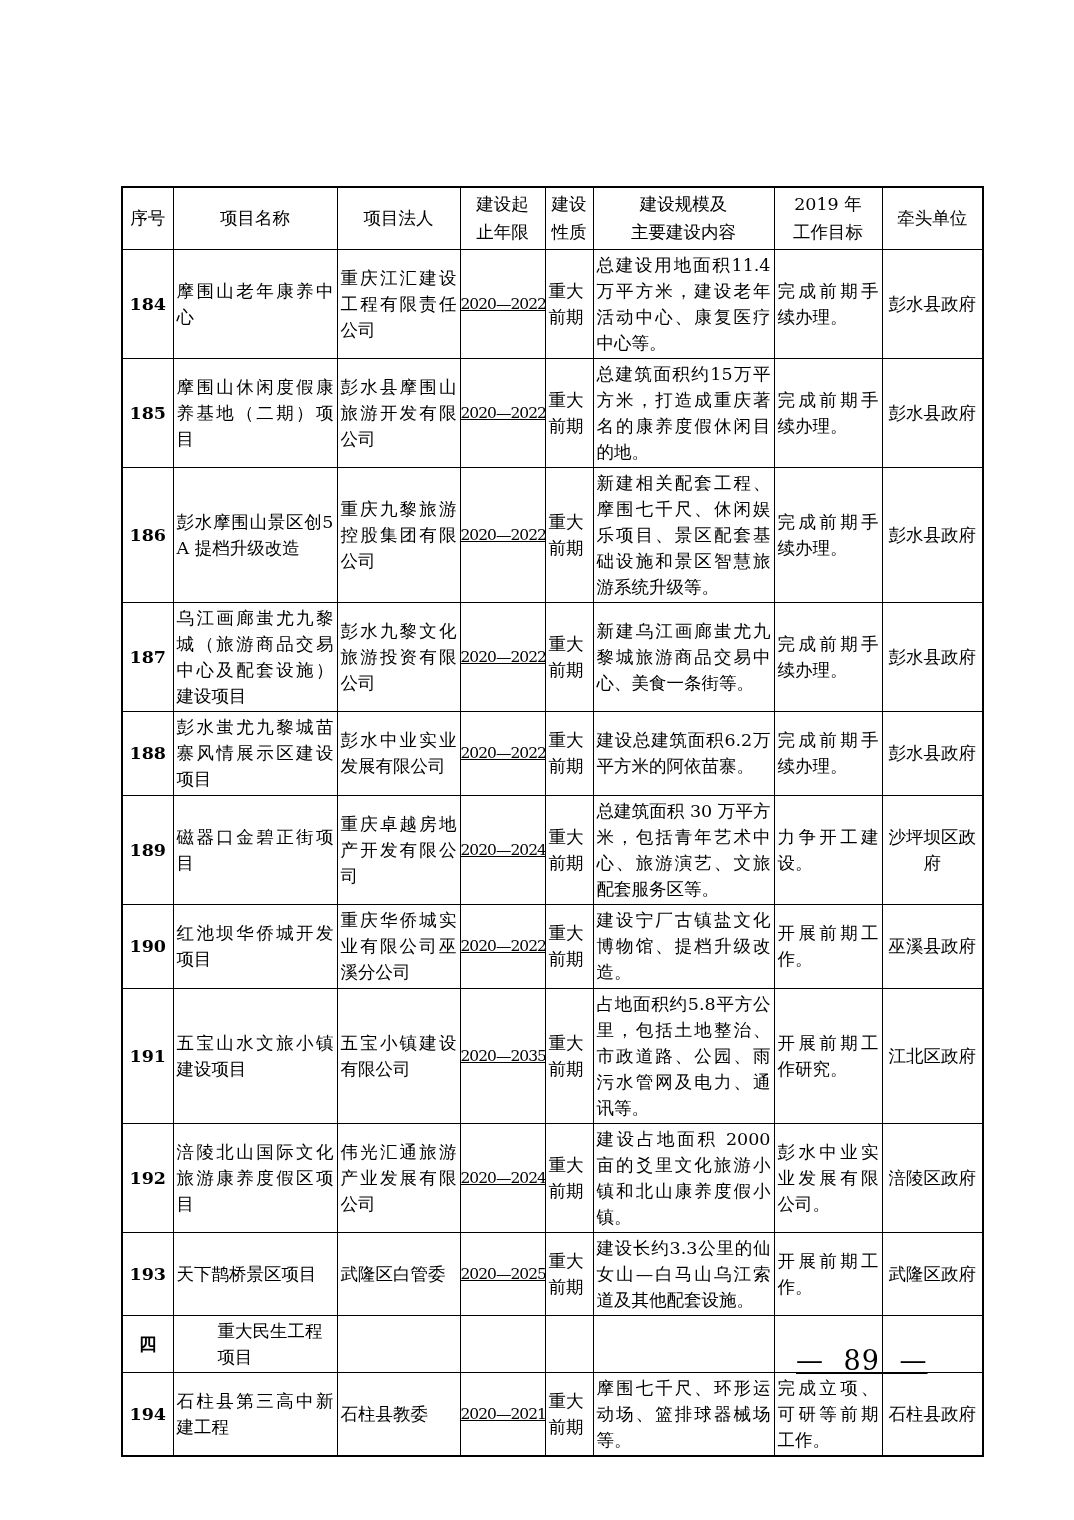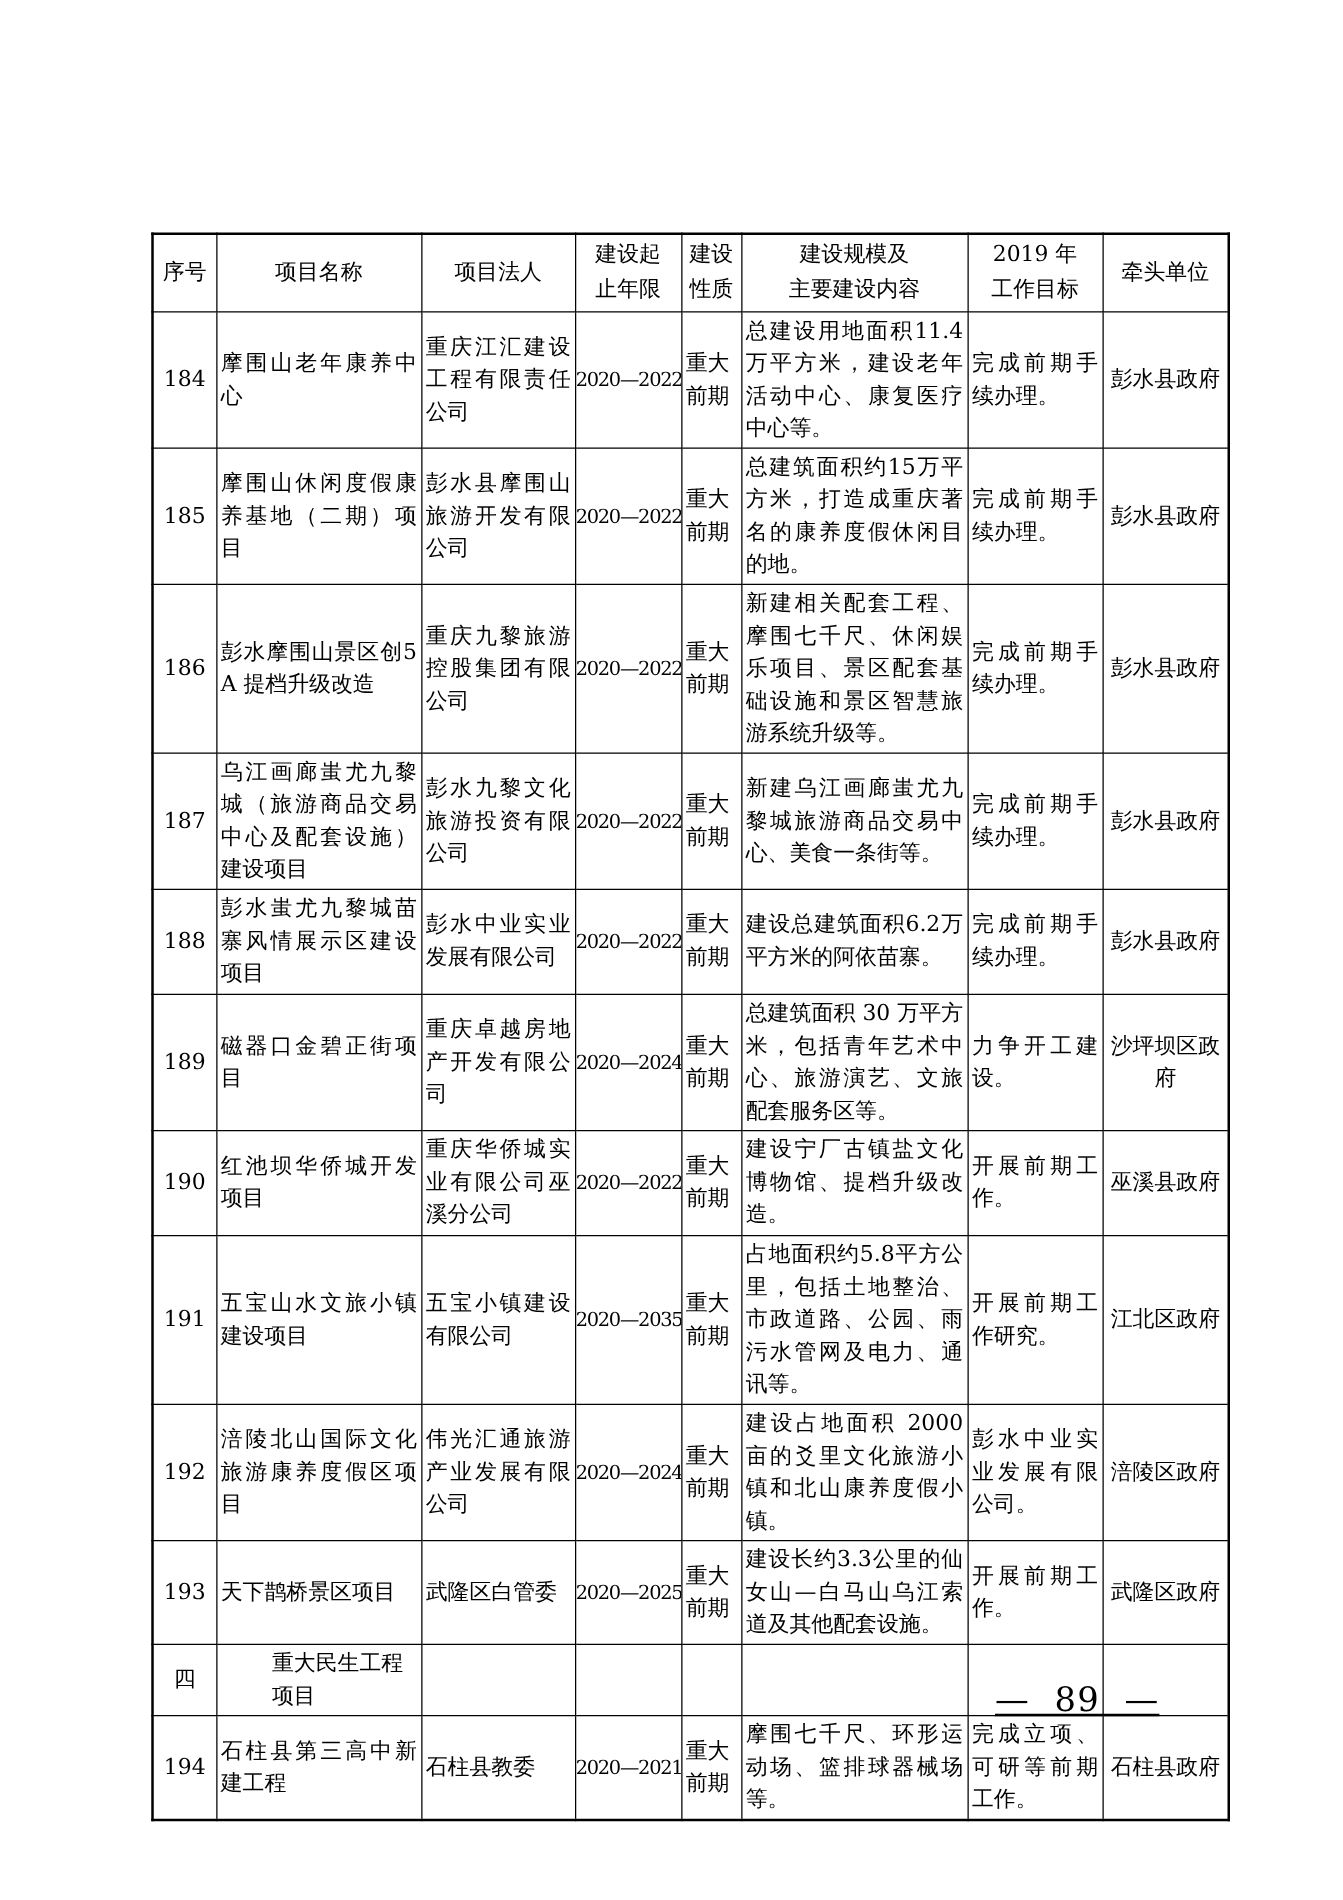--- a/index.html
+++ b/index.html
@@ -26,26 +26,26 @@
   tbody tr:nth-child(3){height:130px;}
   tbody tr:nth-child(4){height:106px;}
   tbody tr:nth-child(5){height:84px;}
   tbody tr:nth-child(6){height:106px;}
   tbody tr:nth-child(7){height:84px;}
   tbody tr:nth-child(8){height:106px;}
   tbody tr:nth-child(9){height:92px;}
   tbody tr:nth-child(10){height:78px;}
   tbody tr:nth-child(11){height:30px;}
   tbody tr:nth-child(12){height:84px;}
-  .c-no{text-align:center;}
+  .c-no{text-align:center;font-weight:bold;}
   .c-name,.c-legal,.c-content,.c-goal{text-align:justify;}
   .c-lead{text-align:center;}
   .c-years{
     text-align:center;white-space:nowrap;padding:2px 0;
-    font-size:15.5px;letter-spacing:-1px;
+    font-size:15.5px;letter-spacing:-1px;text-decoration:underline;
   }
   .c-nature{text-align:left;}
   .section-row .c-name{text-align:left;padding-left:44px;}
   .page-number{
     position:absolute;left:796px;top:1346px;
     font-size:27px;line-height:30px;word-spacing:10px;
     letter-spacing:1px;
     text-decoration:underline;
   }
 </style>

